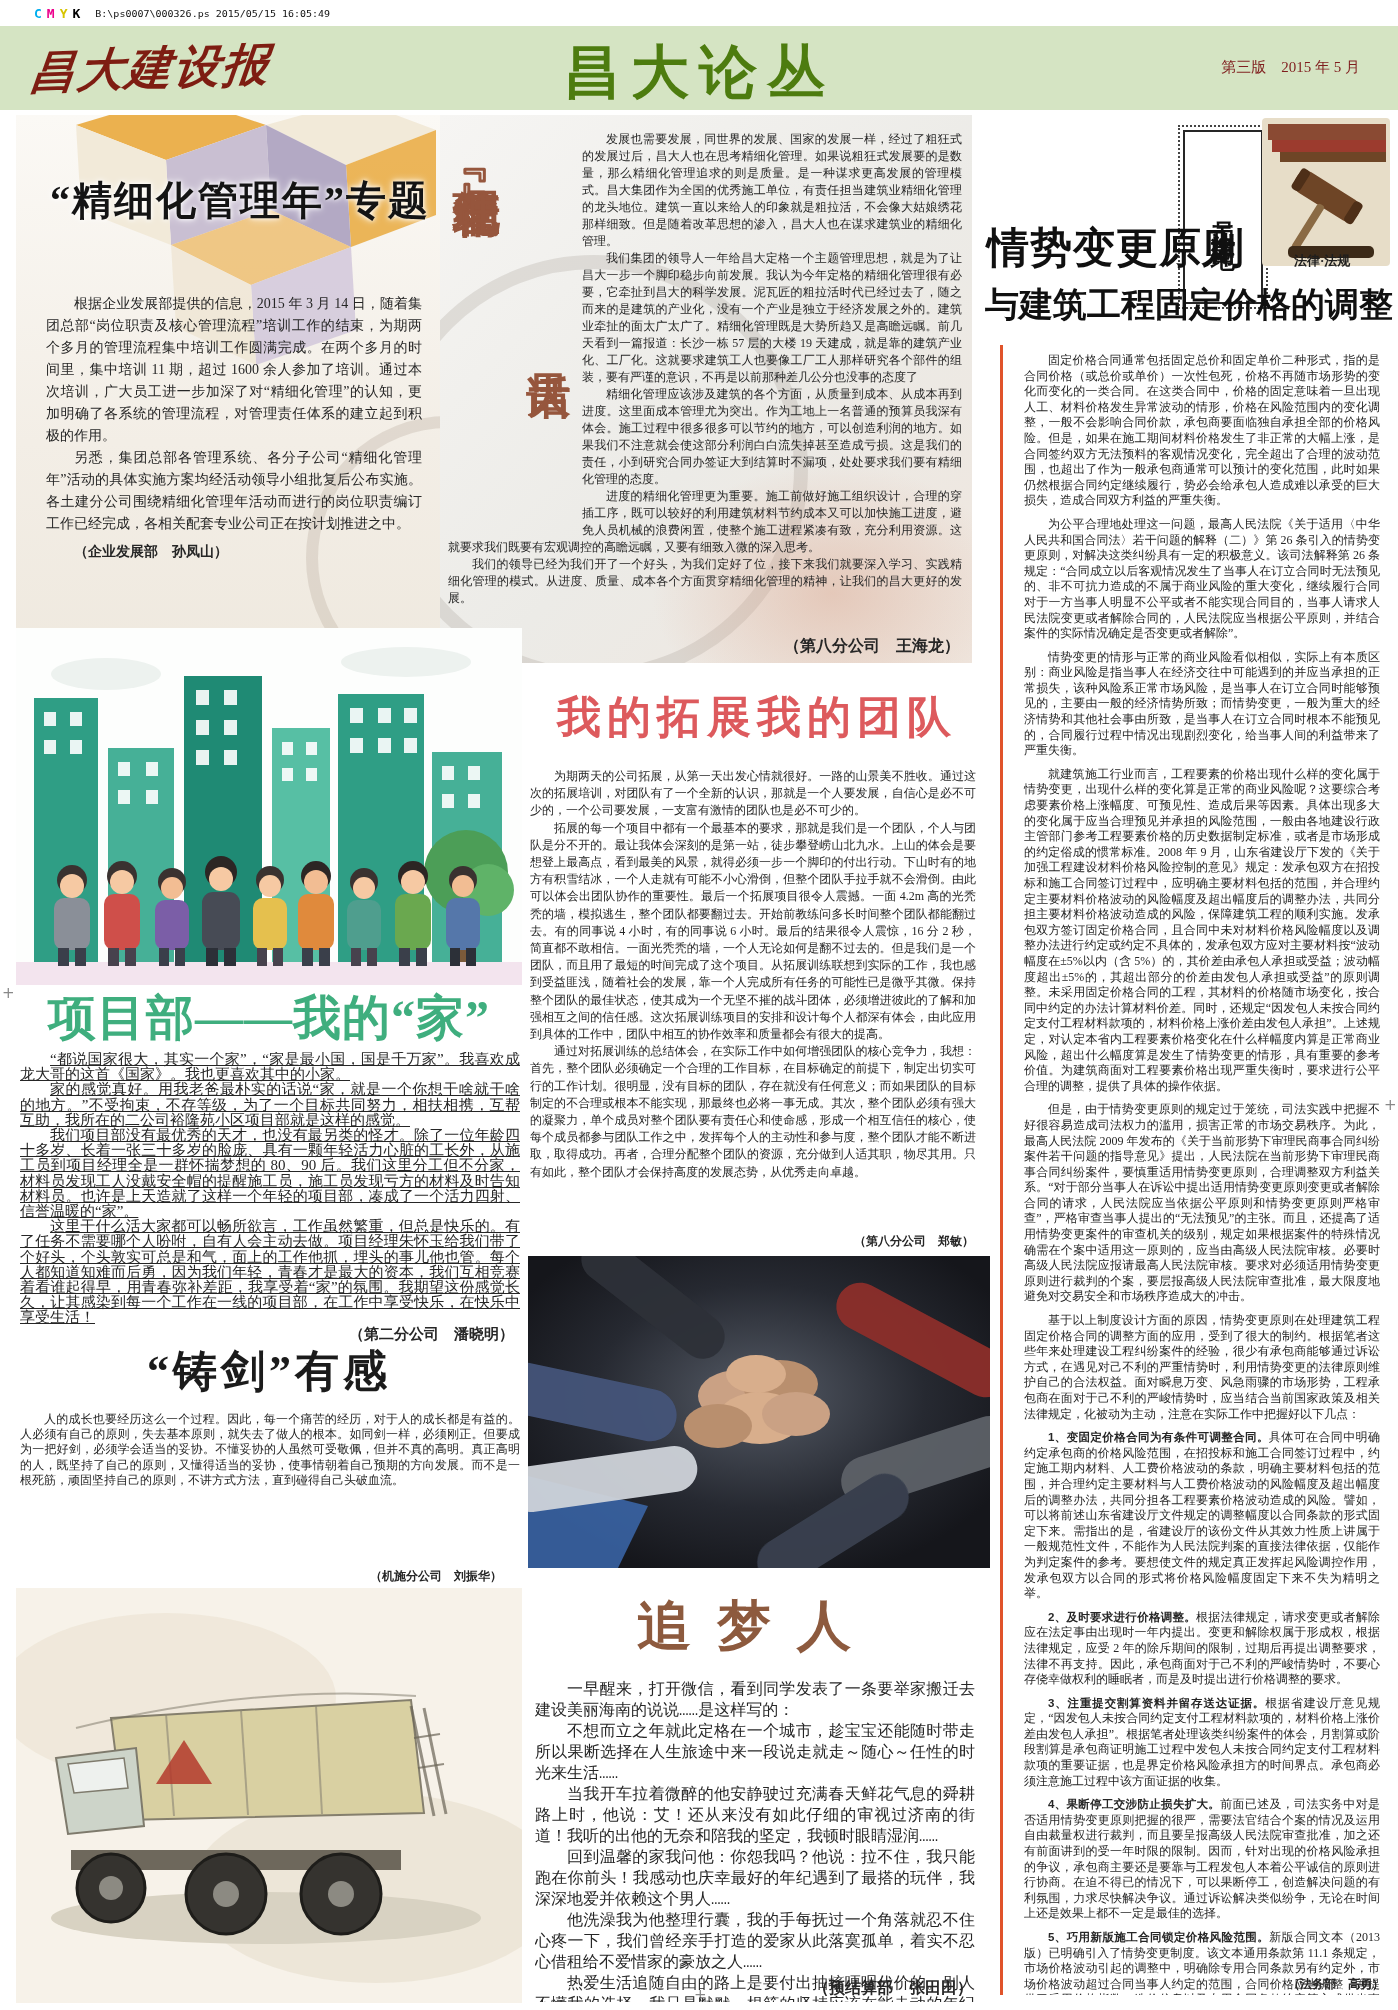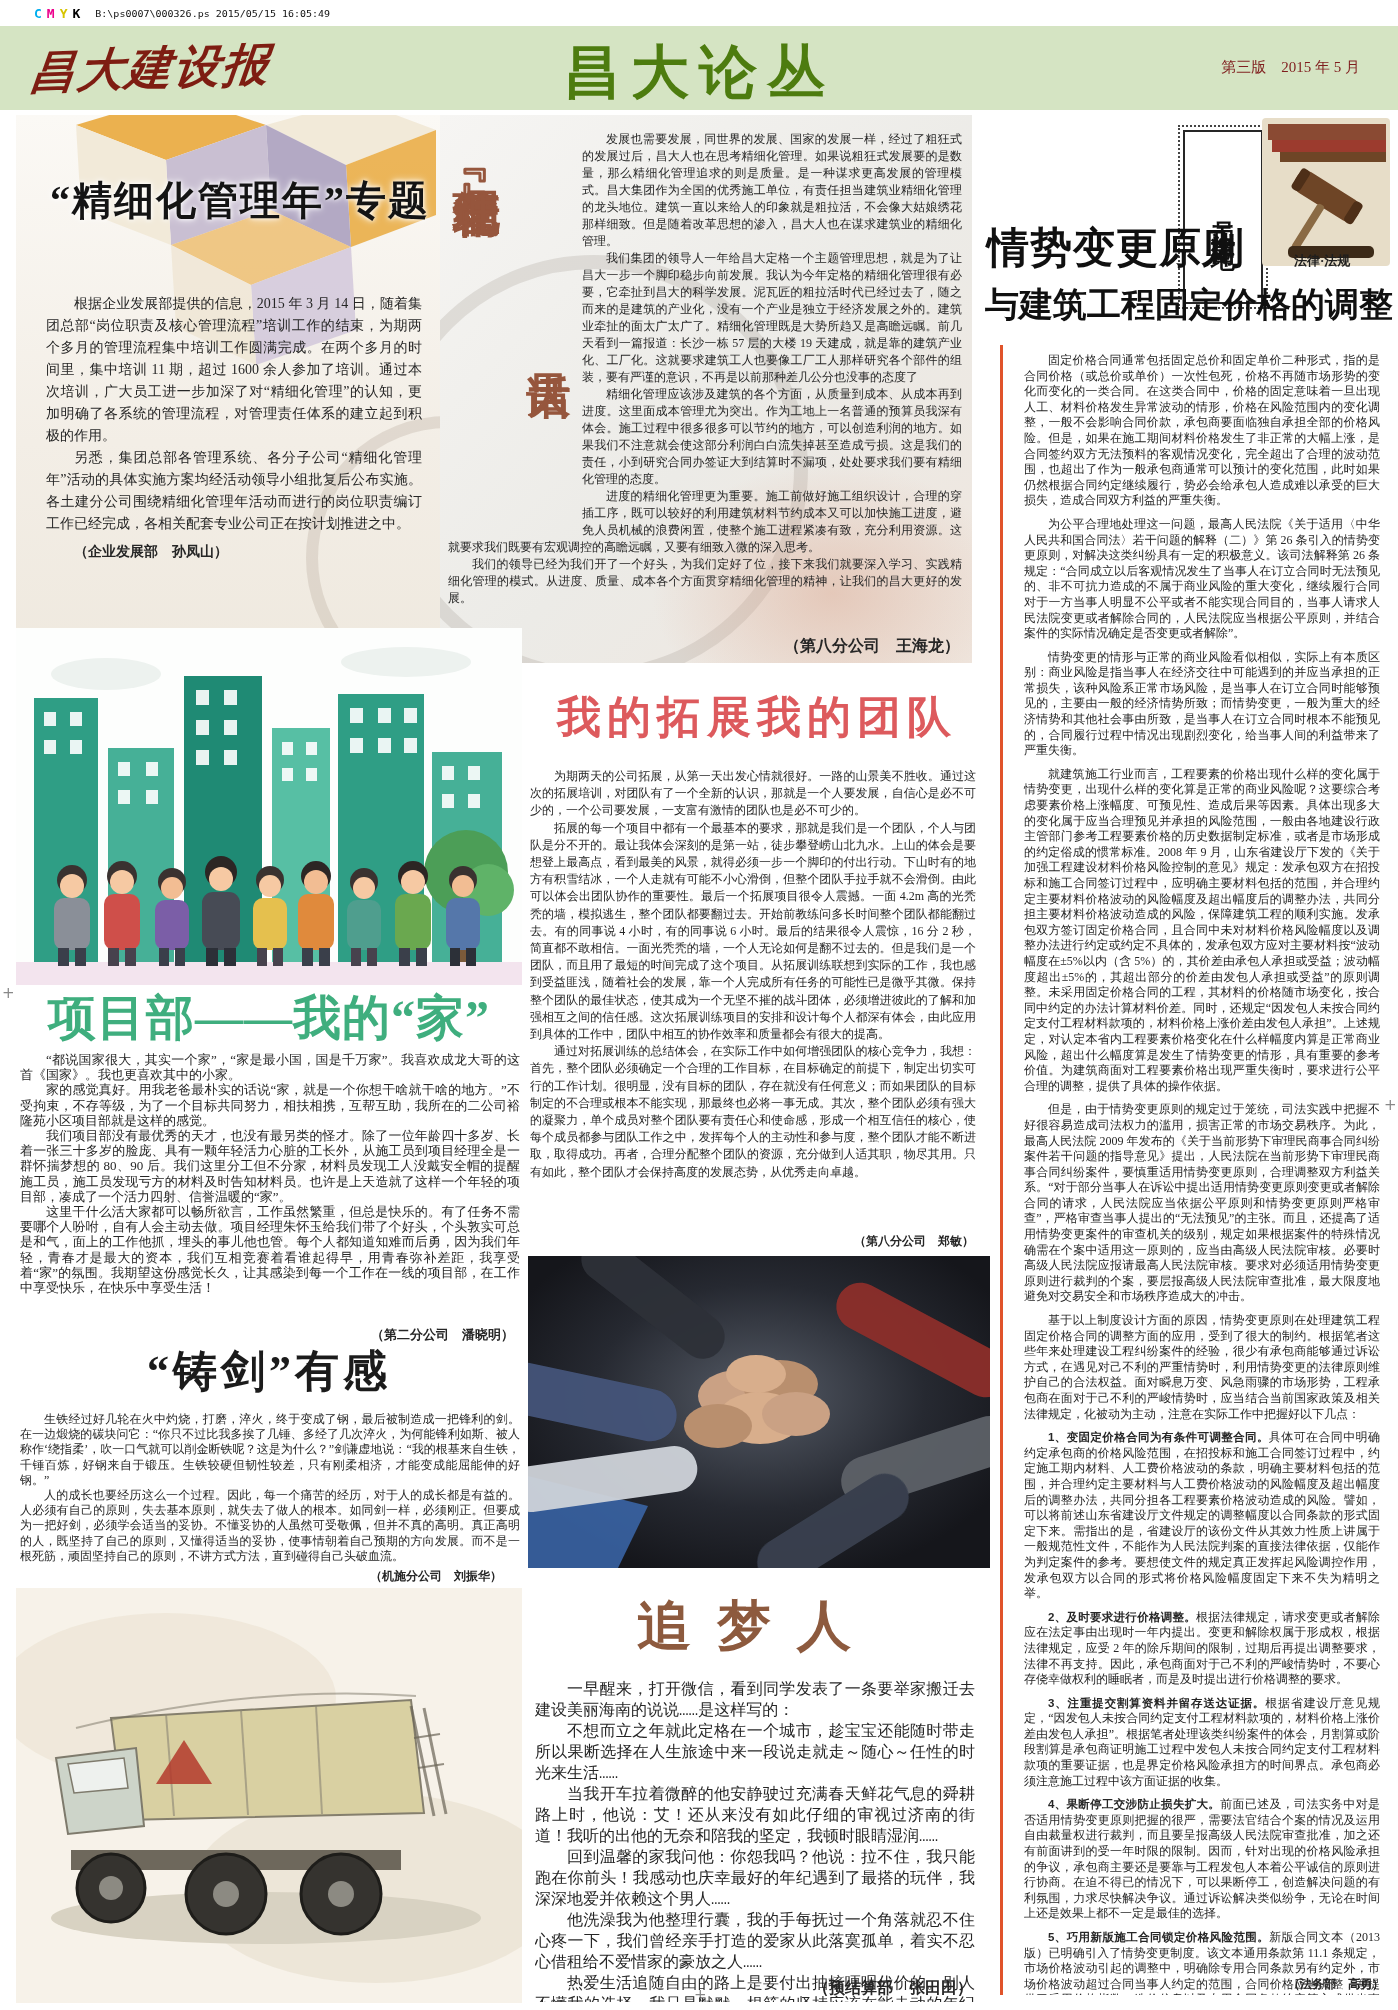--- a/index.html
+++ b/index.html
@@ -59,21 +59,21 @@
   .law-h2{position:absolute;left:985px;top:282px;font-size:34px;font-weight:800;color:#101010;letter-spacing:0px;}
   .law-body{position:absolute;left:1000px;top:345px;width:388px;height:1650px;overflow:hidden;
        border-left:3px solid #e0532a;padding-left:13px;box-sizing:border-box;
        font-size:12px;line-height:15.6px;}
   .law-body p{margin:8px;text-indent:2em;text-align:justify;}
   .law-body b{font-family:"Liberation Sans",sans-serif;font-size:11.5px;}
   
   .xmb-title{position:absolute;left:16px;top:986px;width:506px;text-align:center;font-size:48px;
        font-weight:800;color:#3fae7e;letter-spacing:1px;}
   .xmb-body{position:absolute;left:20px;top:1052px;width:500px;height:290px;overflow:hidden;
-       font-size:13px;line-height:15.2px;}
+       font-size:15px;line-height:15.2px;text-decoration:underline;}
   .zj-title{position:absolute;left:16px;top:1342px;width:506px;text-align:center;font-size:44px;
        font-weight:800;color:#1b1b1b;letter-spacing:4px;}
   .zj-body{position:absolute;left:20px;top:1412px;width:500px;height:172px;overflow:hidden;
        font-size:12px;line-height:15.2px;}
   
   .tz-title{position:absolute;left:524px;top:688px;width:466px;text-align:center;font-size:44px;
        font-weight:800;color:#dd5a5d;letter-spacing:6px;}
   .tz-body{position:absolute;left:530px;top:768px;width:446px;height:482px;overflow:hidden;
        font-size:12px;line-height:17.2px;}
   .zmr-title{position:absolute;left:524px;top:1590px;width:466px;text-align:center;font-size:54px;
@@ -297,21 +297,20 @@
   <div class="xmb-body body">
     <p>“都说国家很大，其实一个家”，“家是最小国，国是千万家”。我喜欢成龙大哥的这首《国家》。我也更喜欢其中的小家。</p>
     <p>家的感觉真好。用我老爸最朴实的话说“家，就是一个你想干啥就干啥的地方。”不受拘束，不存等级，为了一个目标共同努力，相扶相携，互帮互助，我所在的二公司裕隆苑小区项目部就是这样的感觉。</p>
     <p>我们项目部没有最优秀的天才，也没有最另类的怪才。除了一位年龄四十多岁、长着一张三十多岁的脸庞、具有一颗年轻活力心脏的工长外，从施工员到项目经理全是一群怀揣梦想的 80、90 后。我们这里分工但不分家，材料员发现工人没戴安全帽的提醒施工员，施工员发现亏方的材料及时告知材料员。也许是上天造就了这样一个年轻的项目部，凑成了一个活力四射、信誉温暖的“家”。</p>
     <p>这里干什么活大家都可以畅所欲言，工作虽然繁重，但总是快乐的。有了任务不需要哪个人吩咐，自有人会主动去做。项目经理朱怀玉给我们带了个好头，个头敦实可总是和气，面上的工作他抓，埋头的事儿他也管。每个人都知道知难而后勇，因为我们年轻，青春才是最大的资本，我们互相竞赛着看谁起得早，用青春弥补差距，我享受着“家”的氛围。我期望这份感觉长久，让其感染到每一个工作在一线的项目部，在工作中享受快乐，在快乐中享受生活！</p>
     <div class="byline-abs" style="right:6px;bottom:0;">（第二分公司　潘晓明）</div>
   </div>
 
   <div class="zj-title">“铸剑”有感</div>
   <div class="zj-body body">
-    <p>生铁经过好几轮在火中灼烧，打磨，淬火，终于变成了钢，最后被制造成一把锋利的剑。在一边煅烧的碳块问它：“你只不过比我多挨了几锤、多经了几次淬火，为何能锋利如斯、被人称作‘绕指柔’，吹一口气就可以削金断铁呢？这是为什么？”剑谦虚地说：“我的根基来自生铁，千锤百炼，好钢来自于锻压。生铁较硬但韧性较差，只有刚柔相济，才能变成能屈能伸的好钢。”</p>
     <p>人的成长也要经历这么一个过程。因此，每一个痛苦的经历，对于人的成长都是有益的。人必须有自己的原则，失去基本原则，就失去了做人的根本。如同剑一样，必须刚正。但要成为一把好剑，必须学会适当的妥协。不懂妥协的人虽然可受敬佩，但并不真的高明。真正高明的人，既坚持了自己的原则，又懂得适当的妥协，使事情朝着自己预期的方向发展。而不是一根死筋，顽固坚持自己的原则，不讲方式方法，直到碰得自己头破血流。</p>
     <div class="byline-abs" style="right:18px;bottom:0;">（机施分公司　刘振华）</div>
   </div>
 
   <svg class="illu" style="left:16px;top:1588px;" width="506" height="415" viewBox="0 0 506 415">
     <rect width="506" height="415" fill="#f7f2e9"></rect>
     <ellipse cx="150" cy="110" rx="170" ry="85" fill="#ece4d4" opacity=".7"></ellipse>
     <ellipse cx="360" cy="300" rx="185" ry="95" fill="#e6ddca" opacity=".55"></ellipse>
     <ellipse cx="250" cy="330" rx="215" ry="26" fill="#d8d2c2"></ellipse>
     <polygon points="95,130 395,112 408,225 108,232" fill="#d9d0a2" stroke="#857f6d" stroke-width="2"></polygon>

